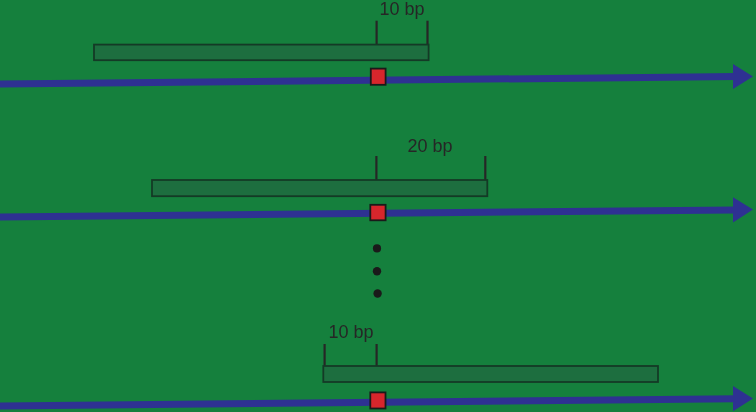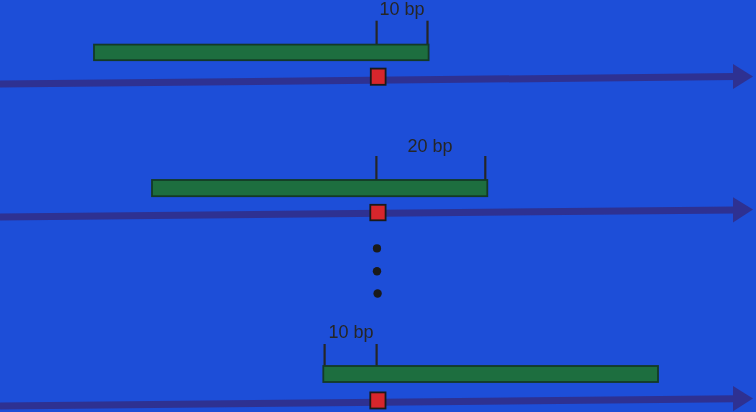--- a/index.html
+++ b/index.html
@@ -8,21 +8,21 @@
     width: 756px;
     height: 412px;
     background: #ffffff;
     overflow: hidden;
     font-family: "Liberation Sans", sans-serif;
   }
   .stage {
     position: relative;
     width: 756px;
     height: 412px;
-    background: #1d4ed8;
+    background: #15803d;
   }
   svg { display: block; }
   text.dist-label {
     font-family: "Liberation Sans", sans-serif;
     font-size: 18px;
     fill: #262626;
   }
 </style>
 </head>
 <body>

